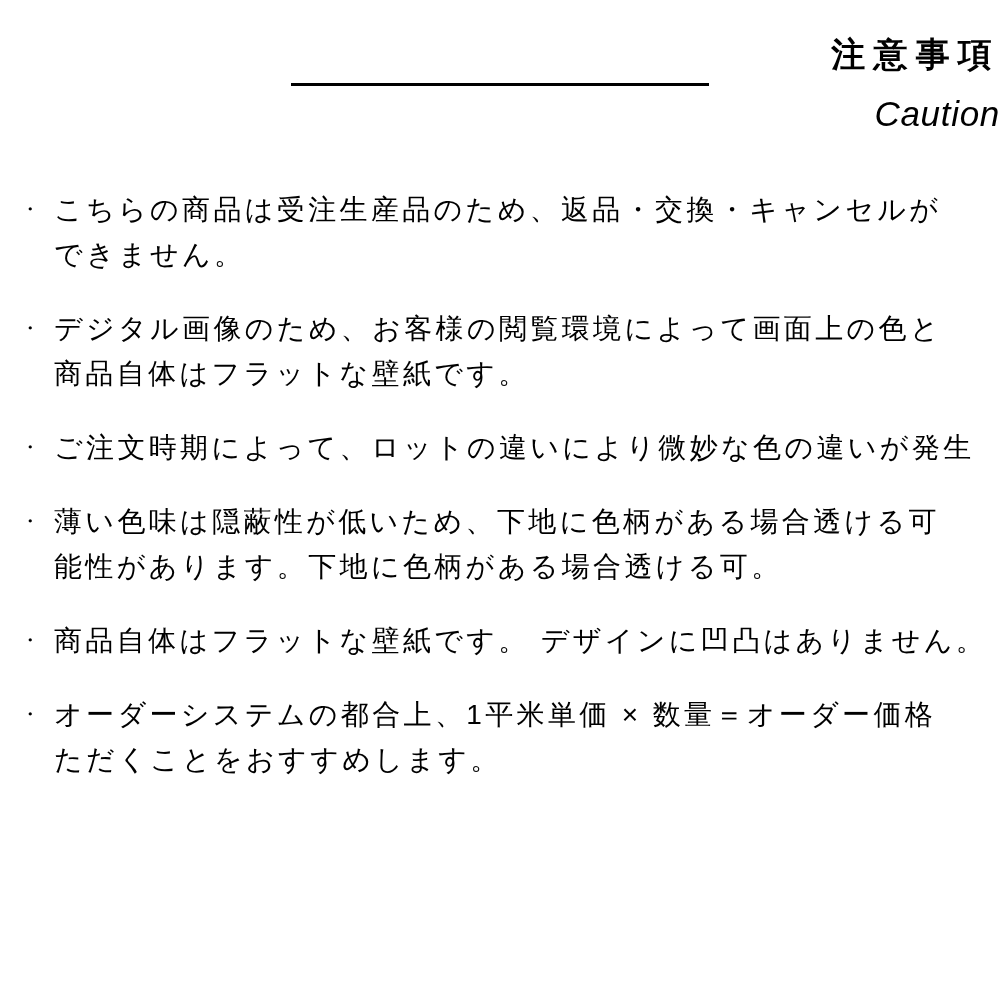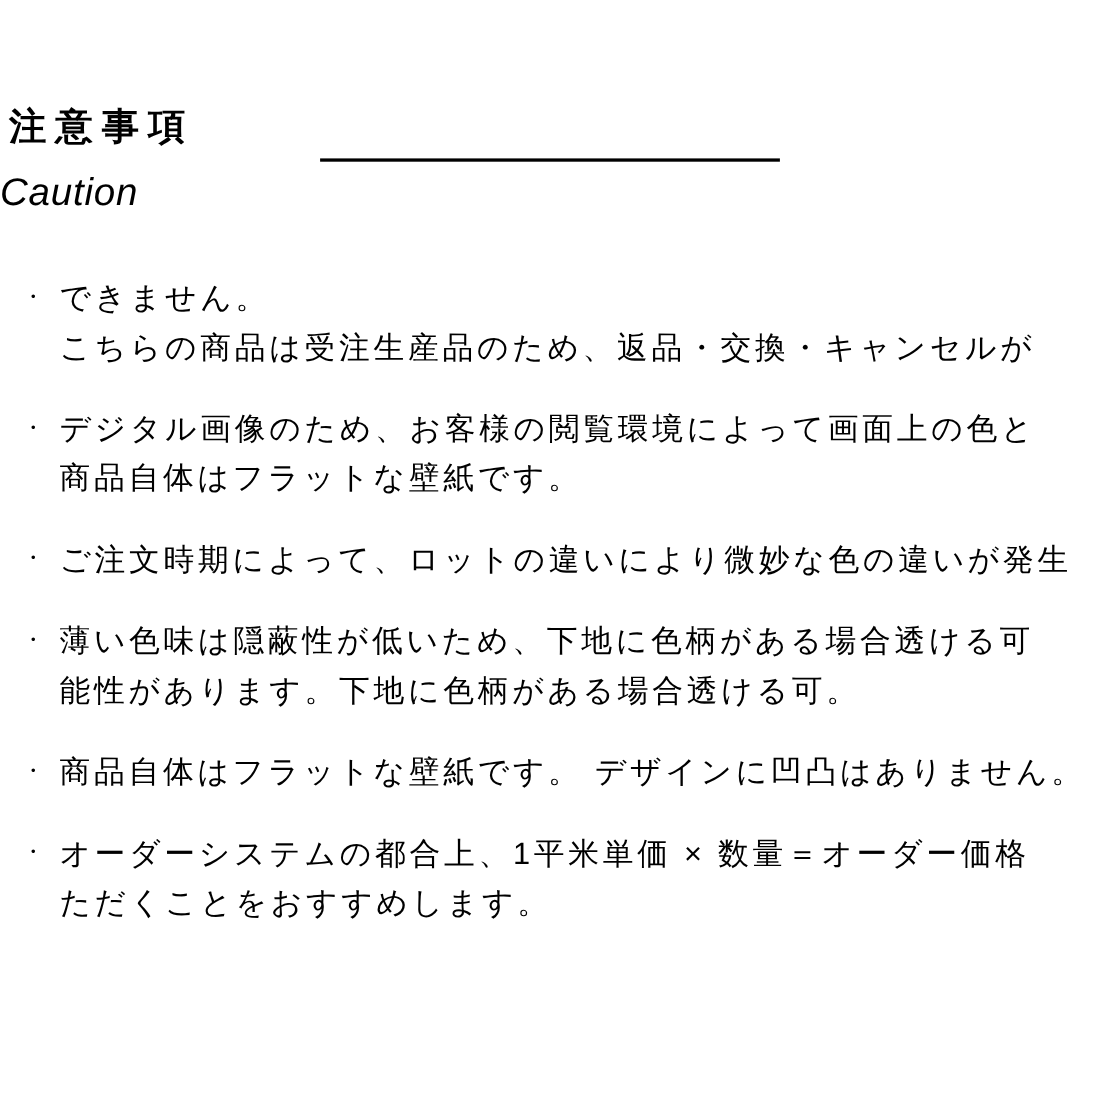--- a/index.html
+++ b/index.html
@@ -10,22 +10,22 @@
     font-family: "Liberation Sans", "DejaVu Sans", sans-serif;
   }
   .page {
     position: relative;
     width: 1000px;
     height: 1000px;
     background: #ffffff;
     overflow: hidden;
   }
   .header {
-    text-align: left;
-    padding-top: 96px;
+    text-align: right;
+    padding-top: 35px;
   }
   .title {
     font-size: 34px;
     font-weight: 700;
     letter-spacing: 0.24em;
     padding-left: 0.24em; 
     line-height: 1.15;
     color: #000000;
   }
   .divider {
@@ -73,22 +73,22 @@
   <div class="header">
     <div class="title">注意事項</div>
     <div class="divider"></div>
     <div class="subtitle">Caution</div>
   </div>
 
   <ul class="caution-list">
       <li class="caution-item">
         <span class="bullet">・</span>
         <div class="item-text">
+          <div class="line">こちらの商品は受注生産品のため、返品・交換・キャンセルが</div>
           <div class="line">できません。</div>
-          <div class="line">こちらの商品は受注生産品のため、返品・交換・キャンセルが</div>
         </div>
       </li>
       <li class="caution-item">
         <span class="bullet">・</span>
         <div class="item-text">
           <div class="line">デジタル画像のため、お客様の閲覧環境によって画面上の色と</div>
           <div class="line">商品自体はフラットな壁紙です。</div>
         </div>
       </li>
       <li class="caution-item">

